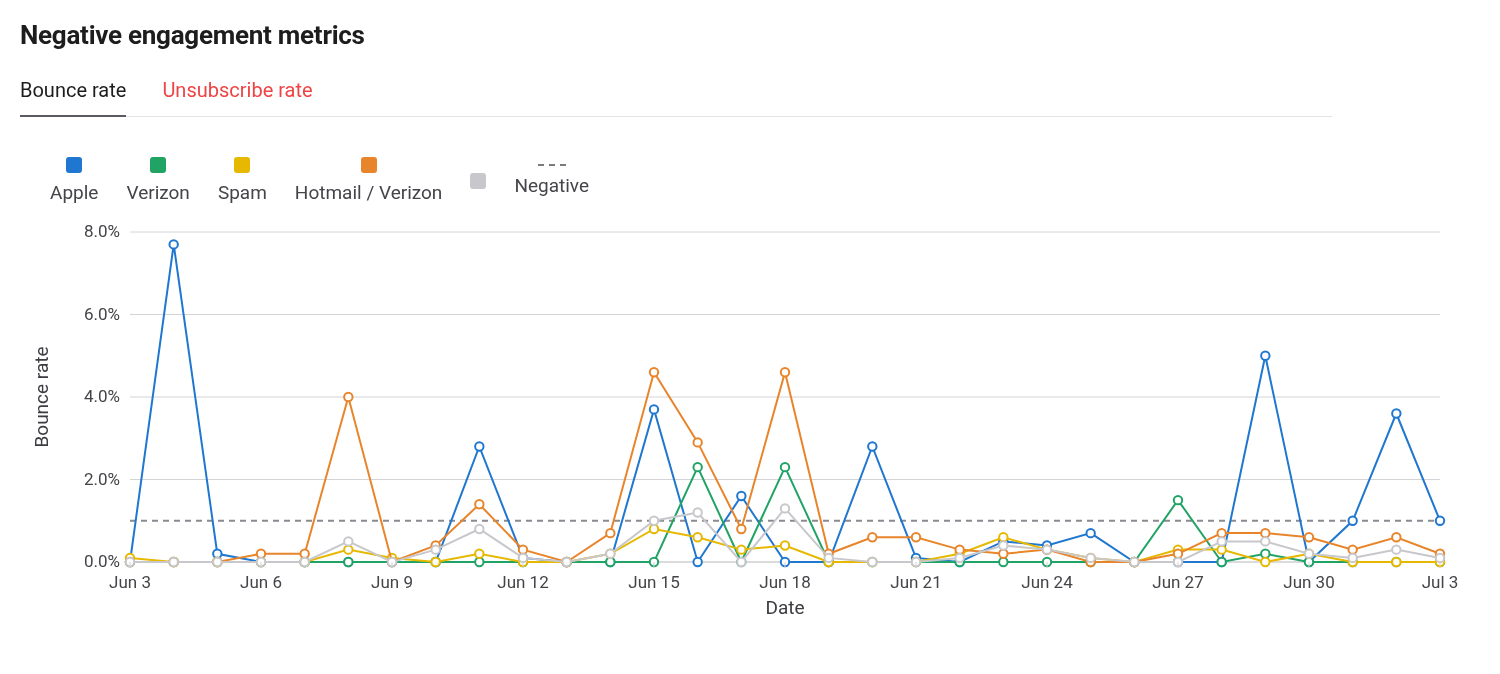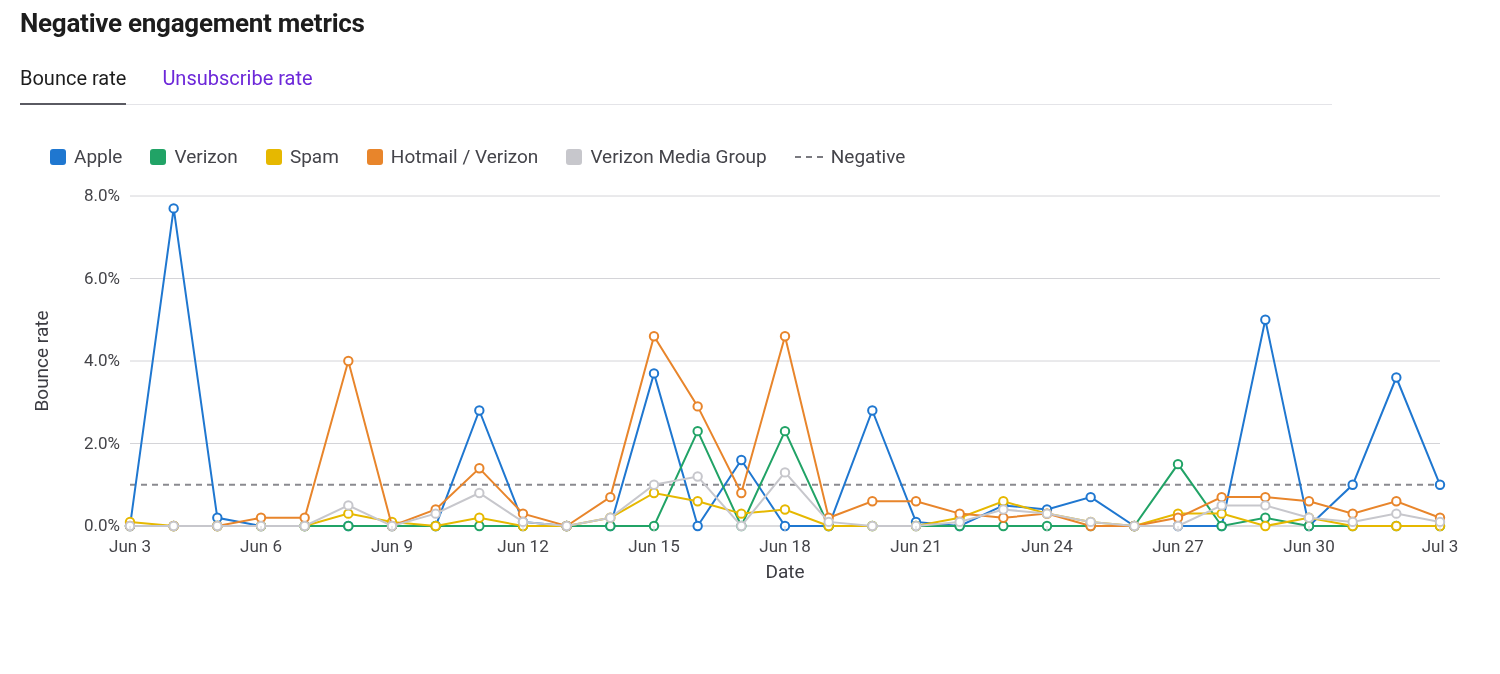--- a/index.html
+++ b/index.html
@@ -7,39 +7,39 @@
     padding: 0;
     background: #ffffff;
     font-family: -apple-system, BlinkMacSystemFont, "Segoe UI", Roboto, Helvetica, Arial, sans-serif;
     color: #1a1a1a;
   }
   .wrap {
     width: 1352px;
     height: 674px;
     position: relative;
     box-sizing: border-box;
-    padding: 2px 20px 10px 20px;
+    padding: 14px 20px 10px 20px;
   }
   h1.title {
     font-size: 26px;
     font-weight: 700;
     margin: 6px 0 24px 0;
     color: #1d1d1d;
     letter-spacing: -0.01em;
   }
   .tabs {
     display: flex;
     gap: 36px;
     border-bottom: 1px solid #e4e4e8;
     margin-bottom: 40px;
   }
   .tab {
     padding: 4px 0 14px 0;
     font-size: 20px;
-    color: #6d28d9;
+    color: #ef4444;
     cursor: pointer;
     position: relative;
   }
   .tab.active {
     color: #1d1d1d;
   }
   .tab.active::after {
     content: "";
     position: absolute;
     left: 0;
@@ -56,20 +56,21 @@
     font-size: 19px;
     color: #44444a;
     margin-left: 30px;
     margin-bottom: 18px;
   }
   .legend-item {
     display: inline-flex;
     align-items: center;
     gap: 8px;
     cursor: pointer;
+    flex-direction: column;
   }
   .swatch {
     width: 16px;
     height: 16px;
     border-radius: 3px;
     display: inline-block;
   }
   .swatch.dashed {
     width: 28px;
     height: 0;
@@ -141,21 +142,20 @@
     <span class="legend-item">
       <span class="swatch" style="background:#e6b800"></span>
       <span>Spam</span>
     </span>
     <span class="legend-item">
       <span class="swatch" style="background:#e8852b"></span>
       <span>Hotmail / Verizon</span>
     </span>
     <span class="legend-item">
       <span class="swatch" style="background:#c7c7cc"></span>
-      <span>Verizon Media Group</span>
     </span>
     <span class="legend-item">
       <span class="swatch dashed"></span>
       <span>Negative</span>
     </span>
   </div>
 
   <div class="chart-area">
     <svg class="chart" viewBox="0 0 1440 400">
       <g id="grid">

